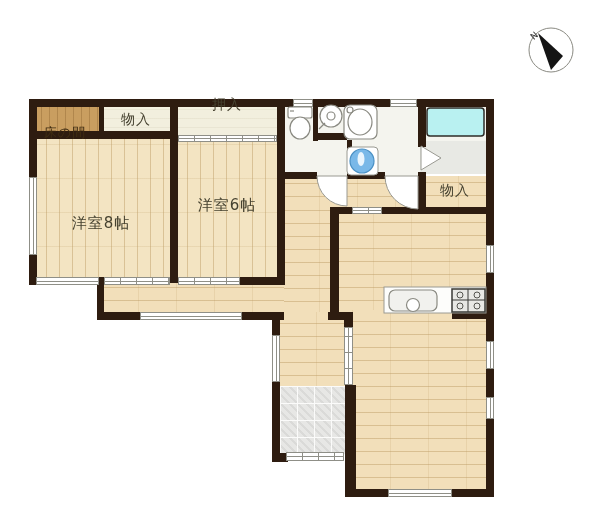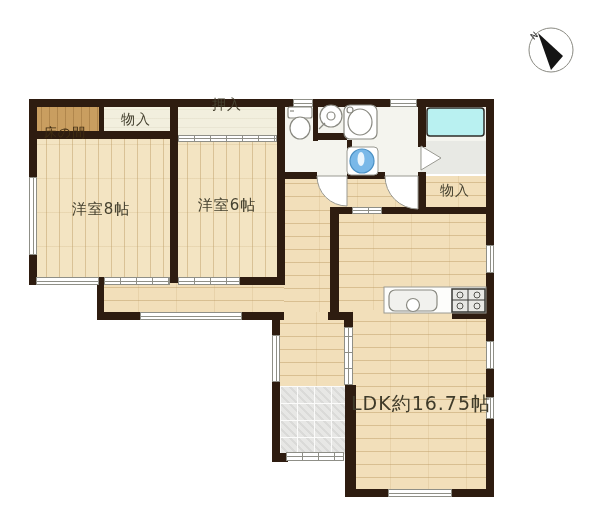--- a/index.html
+++ b/index.html
@@ -174,17 +174,16 @@
     <g>
       <circle cx="551" cy="50" r="22" fill="#ffffff" stroke="#8a8a82" stroke-width="1"></circle>
       <polygon points="538,33 563,56 551,70" fill="#141414"></polygon>
       <text x="531" y="39" transform="rotate(-42 534 36)" font-size="9" fill="#333333">N</text>
     </g>
   </svg>
 
   <div class="lbl tokonoma-lbl" style="left:65px;top:121px">床の間</div>
   <div class="lbl small" style="left:136px;top:120px">物入</div>
   <div class="lbl small" style="left:227px;top:105px">押入</div>
-  <div class="lbl room" style="left:101px;top:209px">洋室8帖</div>
+  <div class="lbl room" style="left:101px;top:223px">洋室8帖</div>
   <div class="lbl room" style="left:227px;top:205px">洋室6帖</div>
   <div class="lbl small" style="left:455px;top:191px">物入</div>
-  <div class="lbl big" style="left:421px;top:404px">LDK約16.75帖</div>
 </div>
 
 </body></html>

